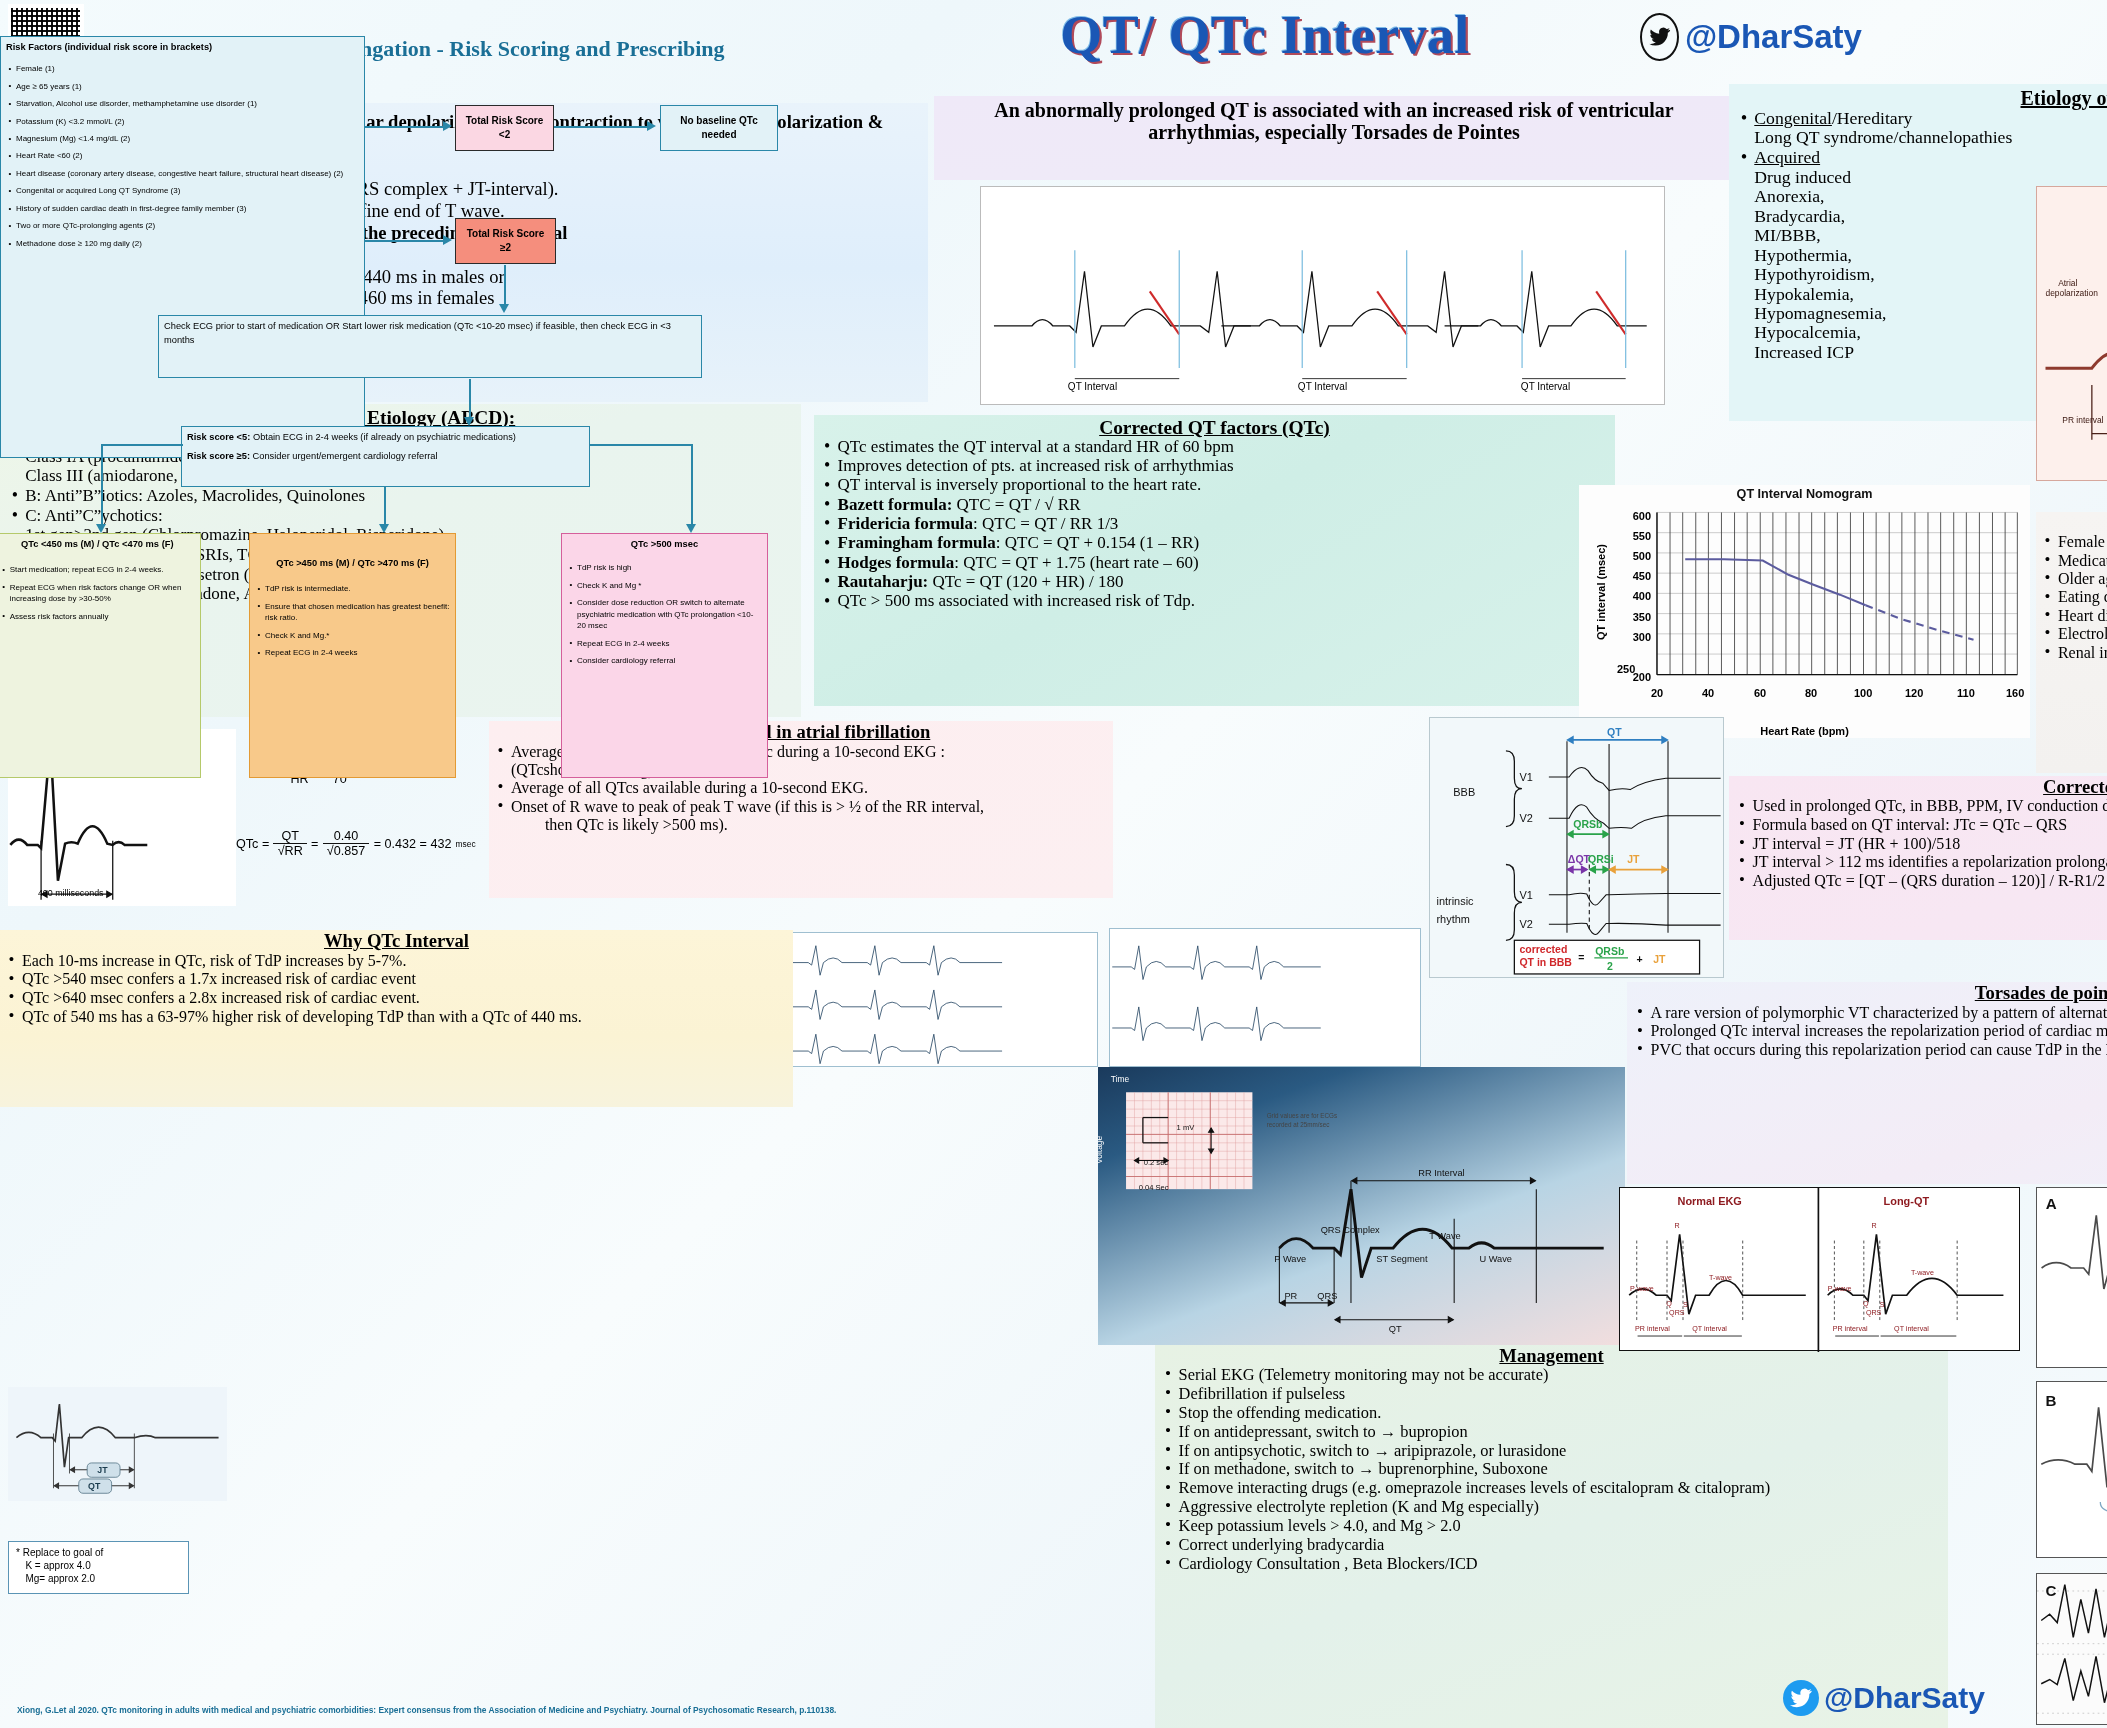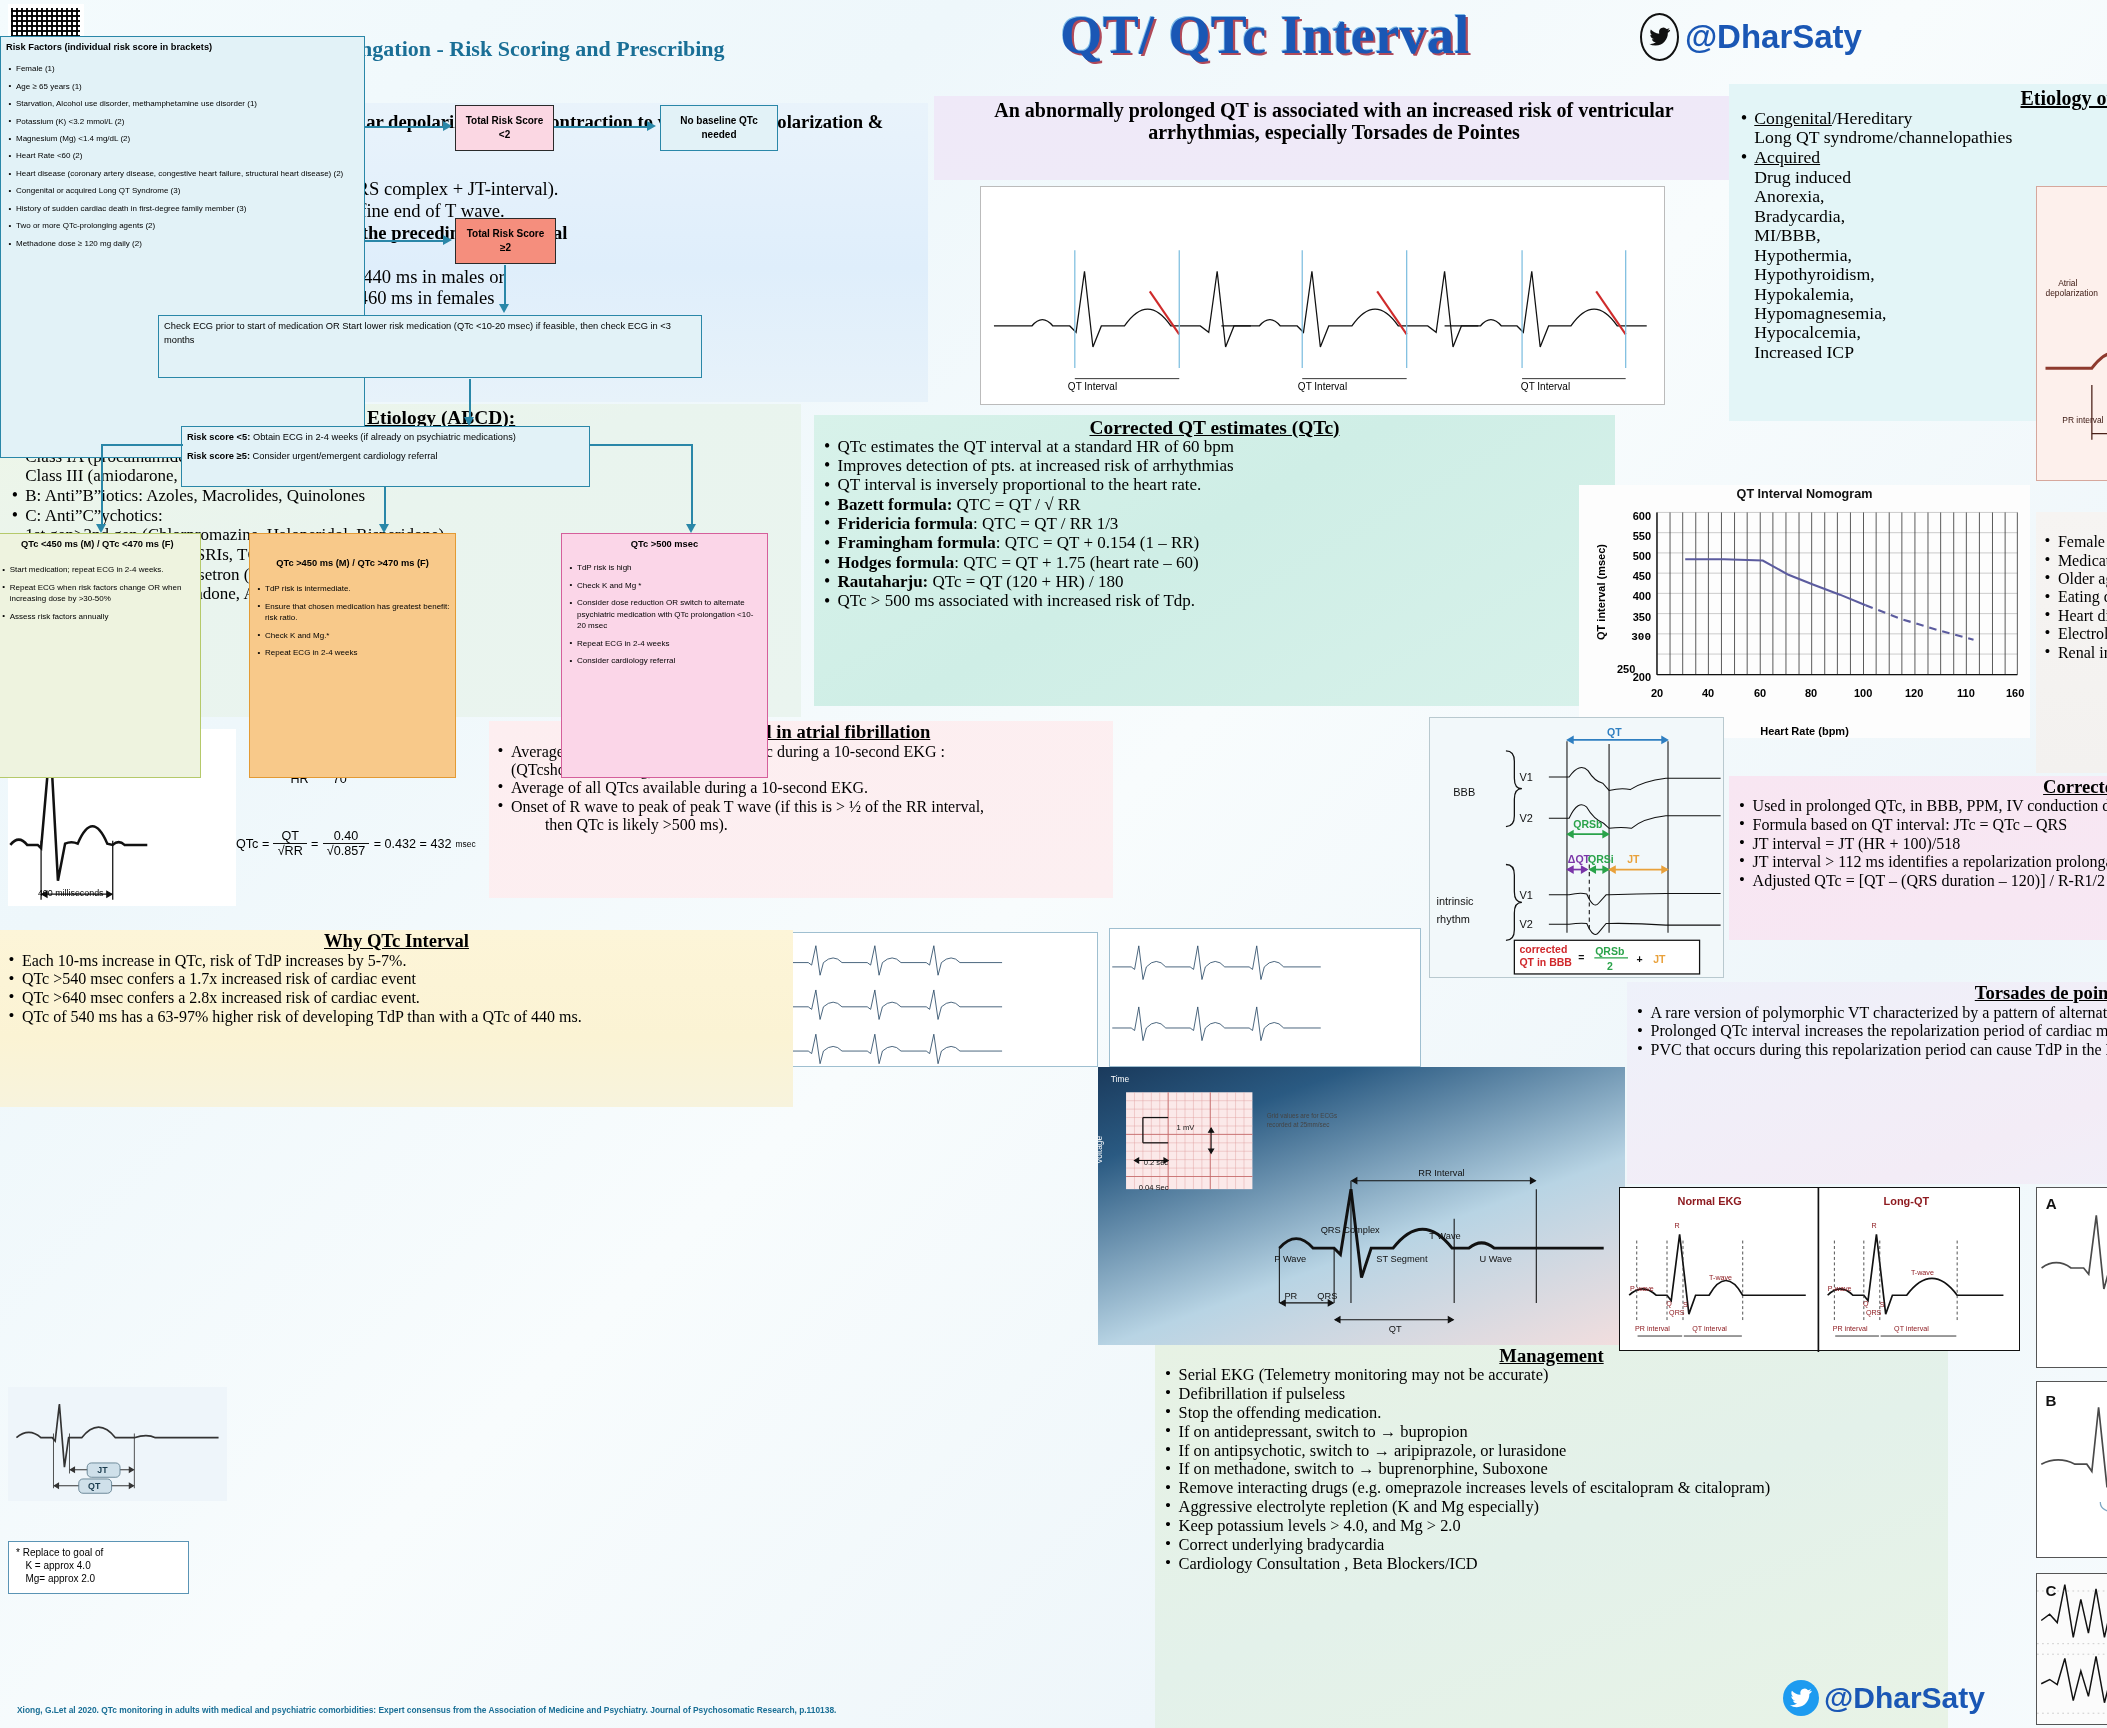--- a/index.html
+++ b/index.html
@@ -253,21 +253,21 @@
     <li>D: Anti “D”epressants: SSRIs, TCAs</li>
     <li>E: Anti”E”metics:  Ondansetron (5-HT3 antg), Droperidol.</li>
     <li>
       <span>Other medications: Methadone, Arsenic,  Quinines,</span>
       <div>Hydroxychloroquine</div>
     </li>
   </ul>
 </div>
 
 <div id="p-qtc" class="panel">
-  <div class="hdr" style="font-size:19.4px;">Corrected QT estimates (QTc)</div>
+  <div class="hdr" style="font-size:19.4px;">Corrected QT factors (QTc)</div>
   <ul class="b">
     <li>QTc estimates the QT interval at a standard HR of 60 bpm</li>
     <li>Improves detection of pts. at increased risk of arrhythmias</li>
     <li>QT interval is inversely proportional to the heart rate.</li>
     <li><span class="bd">Bazett formula:</span><span> QTC = QT / √ RR</span></li>
     <li><span class="bd">Fridericia formula</span><span>: QTC = QT / RR 1/3</span></li>
     <li><span class="bd">Framingham formula</span><span>: QTC = QT + 0.154 (1 – RR)</span></li>
     <li><span class="bd">Hodges formula</span><span>: QTC = QT + 1.75 (heart rate – 60)</span></li>
     <li><span class="bd">Rautaharju:</span><span> QTc = QT (120 + HR) / 180</span></li>
     <li>QTc &gt; 500 ms associated with increased risk of Tdp.</li>
@@ -278,21 +278,21 @@
   <div class="ttl">QT Interval Nomogram</div>
   <div class="ylab">QT interval (msec)</div>
   <div class="xlab">Heart Rate (bpm)</div>
 
   <div class="ytick" style="left:38px;top:24.5px;width:34px;text-align:right;">600</div>
   <div class="ytick" style="left:38px;top:45px;width:34px;text-align:right;">550</div>
   <div class="ytick" style="left:38px;top:65px;width:34px;text-align:right;">500</div>
   <div class="ytick" style="left:38px;top:85px;width:34px;text-align:right;">450</div>
   <div class="ytick" style="left:38px;top:105px;width:34px;text-align:right;">400</div>
   <div class="ytick" style="left:38px;top:126px;width:34px;text-align:right;">350</div>
-  <div class="ytick" style="left:38px;top:146px;width:34px;text-align:right;font-family:Liberation Mono, monospace;">300</div>
+  <div class="ytick" style="left:38px;top:146px;width:34px;text-align:right;">300</div>
   <div class="ytick" style="left:38px;top:178px;width:34px;">250</div>
   <div class="ytick" style="left:38px;top:186px;width:34px;text-align:right;">200</div>
 
   <div class="xtick" style="left:72px;top:202px;">20</div>
   <div class="xtick" style="left:123px;top:202px;">40</div>
   <div class="xtick" style="left:175px;top:202px;">60</div>
   <div class="xtick" style="left:226px;top:202px;">80</div>
   <div class="xtick" style="left:275px;top:202px;">100</div>
   <div class="xtick" style="left:326px;top:202px;">120</div>
   <div class="xtick" style="left:378px;top:202px;">110</div>

